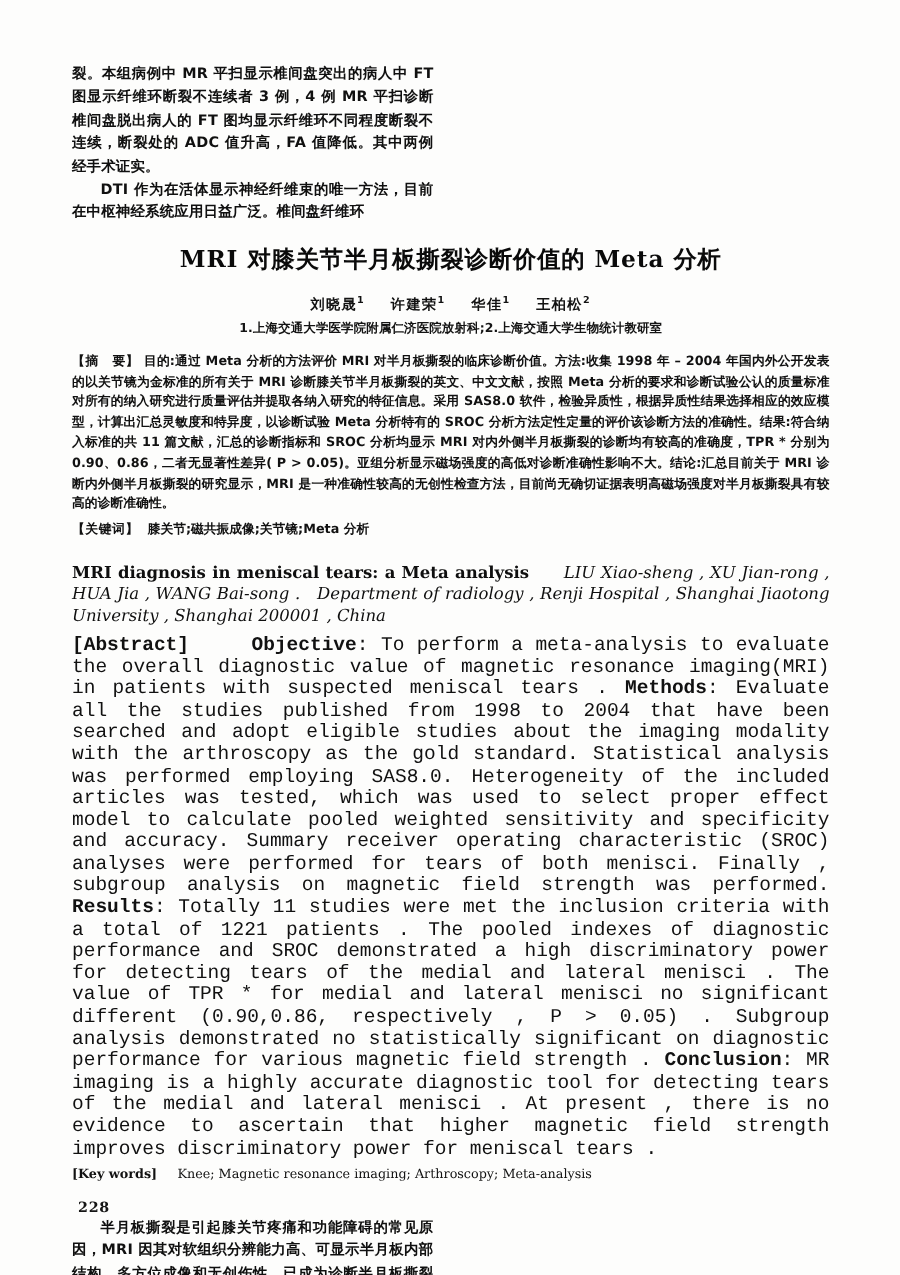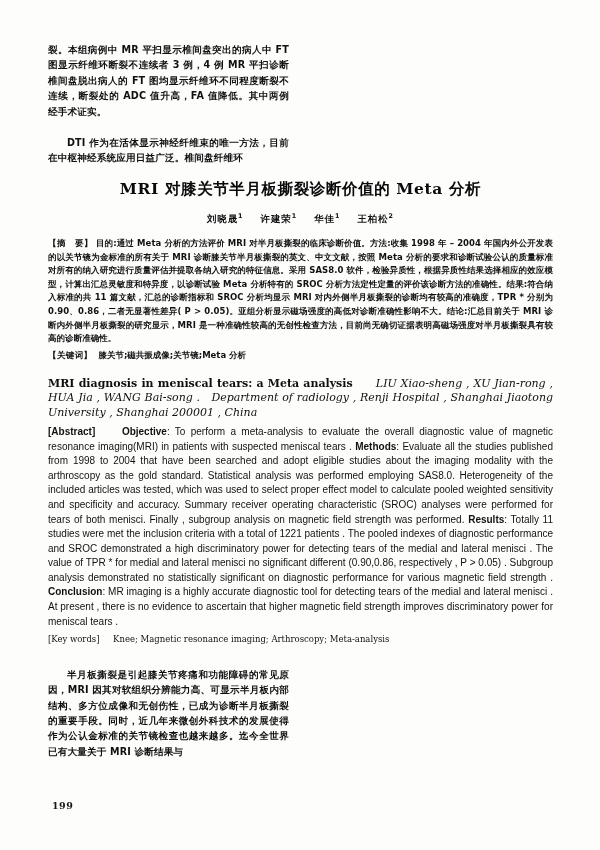--- a/index.html
+++ b/index.html
@@ -41,21 +41,21 @@
     font-family: "DejaVu Sans", "Liberation Sans", sans-serif;
     font-size: 9.6px;
     line-height: 15.4px;
     text-align: justify;
     text-justify: inter-ideograph;
     letter-spacing: 0.15px;
     font-weight: 600;
     color: #101010;
   }
   .cn p { margin: 0; }
-  .cn p + p { margin-top: 16px; }
+  .cn p + p { margin-top: 0px; }
   .indent { text-indent: 19px; }
 
   
   .title-block {
     margin-top: 12px;
     text-align: center;
   }
   .art-title {
     font-family: "DejaVu Serif", "Liberation Serif", serif;
     font-size: 15.5px;
@@ -113,35 +113,35 @@
     font-family: "DejaVu Serif", "Liberation Serif", serif;
     font-size: 11px;
     line-height: 14.4px;
     text-align: justify;
     color: #0f0f0f;
   }
   .en-title .b { font-weight: 700; }
   .en-title .i { font-style: italic; }
   .abs-en {
     margin-top: 5px;
-    font-family: Liberation Sans, sans-serif;
-    font-size: 10px;
+    font-family: Liberation Mono, monospace;
+    font-size: 13px;
     line-height: 14.6px;
     text-align: justify;
     color: #111;
   }
   .abs-en .b { font-weight: 700; }
   .kw-en {
     margin-top: 3px;
     font-family: "DejaVu Serif", "Liberation Serif", serif;
     font-size: 8.5px;
     line-height: 14.6px;
     color: #111;
   }
-  .kw-en .b { font-weight: 400; }
+  .kw-en .b { font-weight: 700; }
 
   
   .body-cols {
     margin-top: 20px;
     display: flex;
     gap: 22px;
     align-items: flex-end;
   }
   .body-cols .col { width: 241px; }
 
@@ -173,20 +173,21 @@
     </div>
 
     <div class="title-block">
       <div class="art-title">MRI 对膝关节半月板撕裂诊断价值的 Meta 分析</div>
       <div class="authors">
         <span><span>刘晓晟</span><sup>1</sup></span>&nbsp;&nbsp;&nbsp;
         <span><span>许建荣</span><sup>1</sup></span>&nbsp;&nbsp;&nbsp;
         <span><span>华佳</span><sup>1</sup></span>&nbsp;&nbsp;&nbsp;
         <span><span>王柏松</span><sup>2</sup></span>
       </div>
+      <div class="affil">1.上海交通大学医学院附属仁济医院放射科;2.上海交通大学生物统计教研室</div>
     </div>
 
     <div class="abs-cn">
       <span class="lbl">【摘　要】</span>
       <span>目的:通过 Meta 分析的方法评价 MRI 对半月板撕裂的临床诊断价值。方法:收集 1998 年 – 2004 年国内外公开发表的以关节镜为金标准的所有关于 MRI 诊断膝关节半月板撕裂的英文、中文文献，按照 Meta 分析的要求和诊断试验公认的质量标准对所有的纳入研究进行质量评估并提取各纳入研究的特征信息。采用 SAS8.0 软件，检验异质性，根据异质性结果选择相应的效应模型，计算出汇总灵敏度和特异度，以诊断试验 Meta 分析特有的 SROC 分析方法定性定量的评价该诊断方法的准确性。结果:符合纳入标准的共 11 篇文献，汇总的诊断指标和 SROC 分析均显示 MRI 对内外侧半月板撕裂的诊断均有较高的准确度，TPR * 分别为 0.90、0.86，二者无显著性差异( P &gt; 0.05)。亚组分析显示磁场强度的高低对诊断准确性影响不大。结论:汇总目前关于 MRI 诊断内外侧半月板撕裂的研究显示，MRI 是一种准确性较高的无创性检查方法，目前尚无确切证据表明高磁场强度对半月板撕裂具有较高的诊断准确性。</span>
     </div>
 
     <div class="kw-cn">
       <span class="lbl">【关键词】</span>
       <span>&nbsp;</span><span>膝关节;磁共振成像;关节镜;Meta 分析</span>
@@ -218,14 +219,14 @@
     <div class="body-cols">
       <div class="col">
         <div class="cn">
           <p class="indent">半月板撕裂是引起膝关节疼痛和功能障碍的常见原因，MRI 因其对软组织分辨能力高、可显示半月板内部结构、多方位成像和无创伤性，已成为诊断半月板撕裂的重要手段。同时，近几年来微创外科技术的发展使得作为公认金标准的关节镜检查也越来越多。迄今全世界已有大量关于 MRI 诊断结果与</p>
         </div>
       </div>
     </div>
 
   </div>
 
-  <div class="folio">199</div>
+  <div class="folio">228</div>
 </div>
 
 </body></html>

